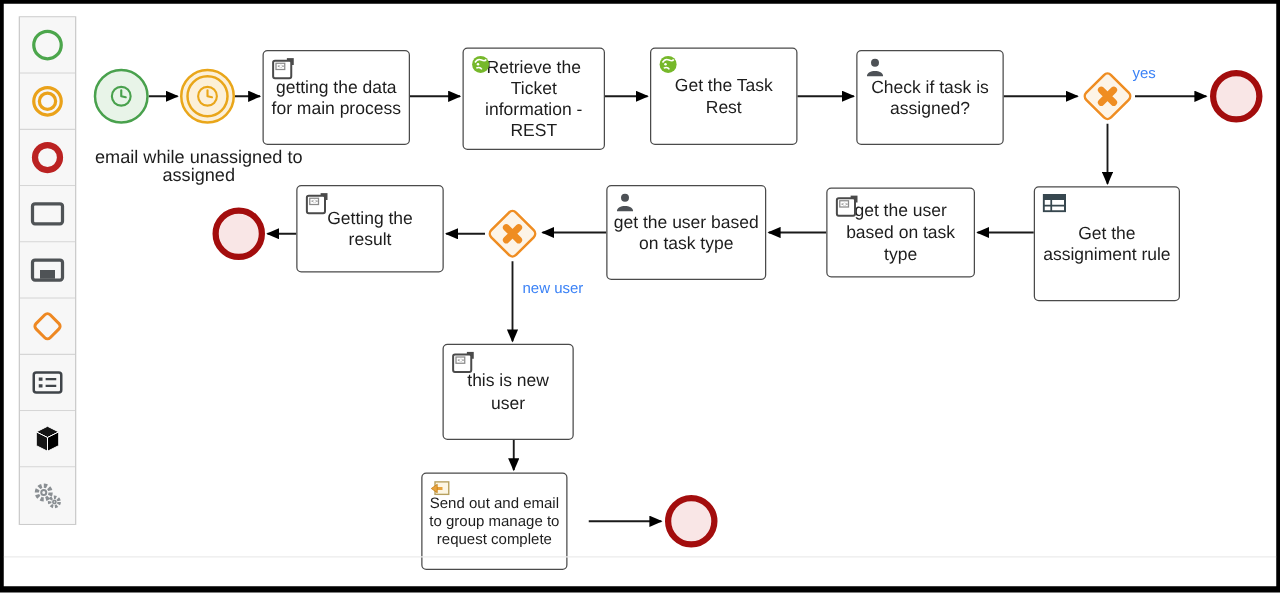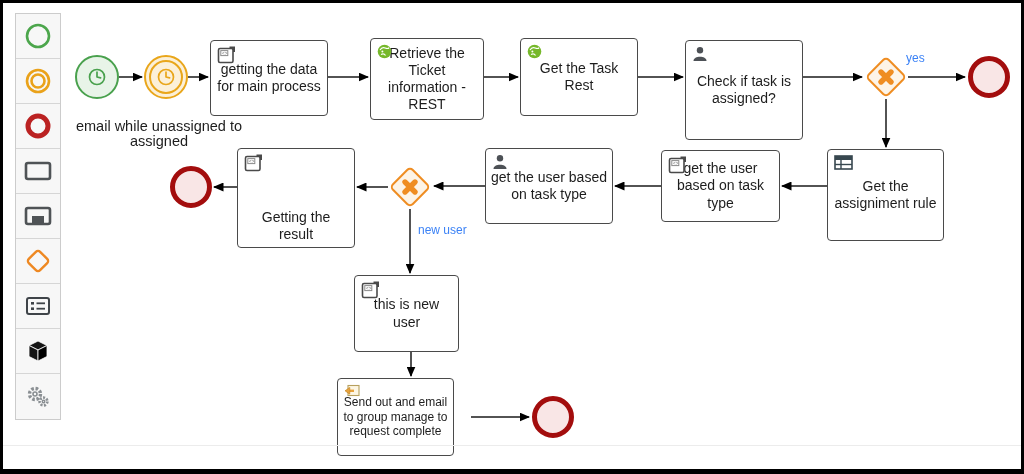--- a/index.html
+++ b/index.html
@@ -169,21 +169,21 @@
 
   <div class="task" style="left:517px; top:35px; width:118px; height:78px;">
     <svg class="node-icon" width="15" height="15" viewBox="0 0 15 15">
       <circle cx="7.5" cy="7.5" r="6.8" fill="#76b82a"></circle>
       <path d="M3 6 Q5 2.6 8.2 4 Q11 5.2 12 3.6 M4 10.5 Q7 9 8.5 11.5" stroke="#fff" stroke-width="1.2" fill="none"></path>
       <circle cx="5.4" cy="7.4" r="1" fill="#fff"></circle>
     </svg>
     <span class="task-label">Get the Task Rest</span>
   </div>
 
-  <div class="task" style="left:682px; top:37px; width:118px; height:100px;">
+  <div class="task" style="left:682px; top:37px; width:118px; height:76px;">
     <svg class="node-icon" width="16" height="16" viewBox="0 0 16 16">
       <circle cx="8" cy="4.2" r="3.2" fill="#4d5156"></circle>
       <path d="M1.5 15 C1.5 9.4 14.5 9.4 14.5 15 Z" fill="#4d5156"></path>
     </svg>
     <span class="task-label">Check if task is assigned?</span>
   </div>
 
   <div class="gateway" style="left:861px; top:52px;">
     <div class="diamond"></div>
     <svg class="x-mark" width="22" height="22" viewBox="0 0 22 22">
@@ -225,21 +225,21 @@
     <span class="task-label">get the user based on task type</span>
   </div>
 
   <div class="gateway" style="left:385px; top:162px;">
     <div class="diamond"></div>
     <svg class="x-mark" width="22" height="22" viewBox="0 0 22 22">
       <path d="M6 6 L16 16 M16 6 L6 16" stroke="#ef8d22" stroke-width="5.4" stroke-linecap="round"></path>
     </svg>
   </div>
 
-  <div class="task" style="left:234px; top:145px; width:118px; height:100px;align-items:flex-end;">
+  <div class="task" style="left:234px; top:145px; width:118px; height:70px;">
     <svg class="node-icon" width="20" height="18" viewBox="0 0 20 18">
       <rect x="12.5" y="0.5" width="5.5" height="5.5" fill="#4a4a4a"></rect>
       <rect x="1.5" y="2.5" width="14.5" height="14" rx="1.5" fill="#fff" stroke="#4a4a4a" stroke-width="1.6"></rect>
       <rect x="3.8" y="4.6" width="7" height="5" fill="none" stroke="#8a8a8a" stroke-width="1"></rect>
       <text x="5" y="8.6" font-size="4.6" fill="#6a6a6a">&lt;&gt;</text>
     </svg>
     <span class="task-label">Getting the result</span>
   </div>
 
   <div class="event end" style="left:167px; top:163px;"></div>

